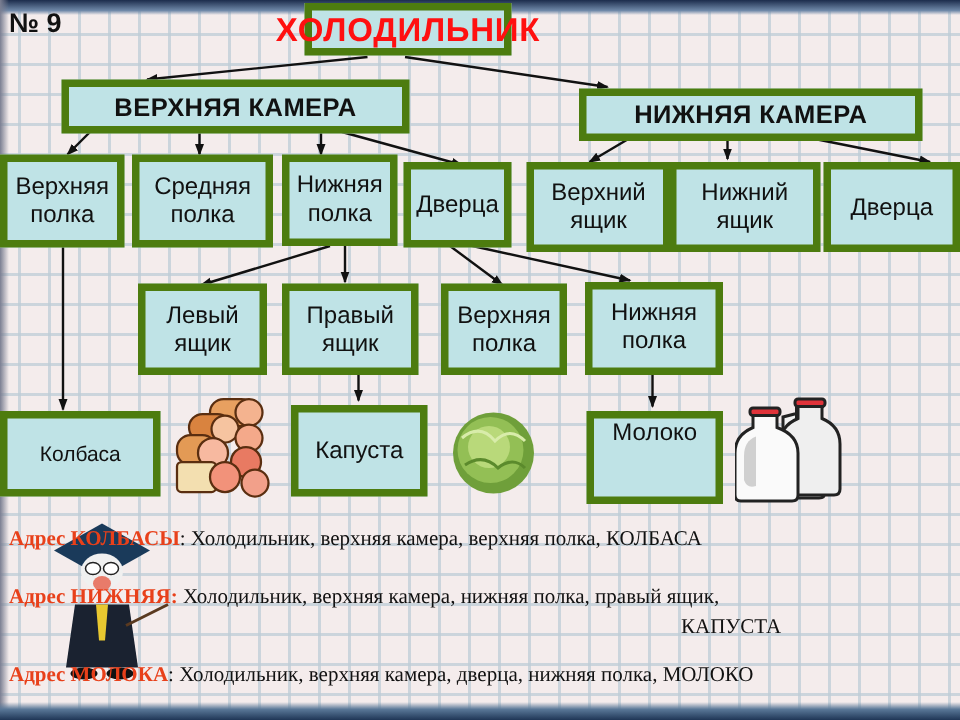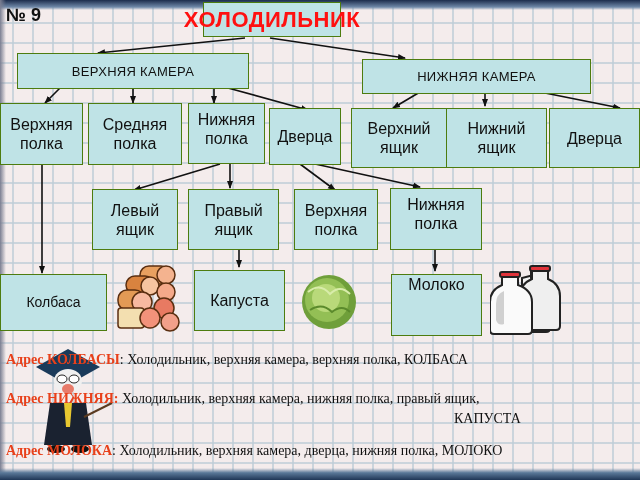--- a/index.html
+++ b/index.html
@@ -13,26 +13,26 @@
     background-size:20px 20px;
     background-position:12px 2px;
   }
   .topbar { position:absolute; left:0; top:0; width:640px; height:10px;
     background:linear-gradient(to bottom,#1c2c4c,#6f88a8 70%,rgba(200,215,230,0)); }
   .botbar { position:absolute; left:0; bottom:0; width:640px; height:12px;
     background:linear-gradient(to top,#1f3656,#5a7898 60%,rgba(200,215,230,0)); }
   .leftbar { position:absolute; left:0; top:0; width:6px; height:480px;
     background:linear-gradient(to right,#7b7f92,rgba(200,200,215,0)); }
   .box {
-    position:absolute; background:#bfe3e6; border:1px solid #4d7c0f;
+    position:absolute; background:#bfe3e6; border:5px solid #4d7c0f;
     display:flex; align-items:center; justify-content:center; text-align:center;
     color:#111; font-size:16px; line-height:19px; box-sizing:border-box;
   }
   .box.title { color:#ff1010; font-weight:bold; font-size:22px; letter-spacing:0.5px; }
-  .box.cam { font-weight:normal; font-size:13px; letter-spacing:0.3px; }
+  .box.cam { font-weight:bold; font-size:17px; letter-spacing:0.3px;margin-left:24px; }
   .num { position:absolute; left:6px; top:5px; font-weight:bold; font-size:18px; color:#111; }
   svg.lines { position:absolute; left:0; top:0; }
   .addr { position:absolute; left:6px; font-family:"Liberation Serif","DejaVu Serif",serif;
     font-size:14px; color:#111; white-space:nowrap; }
   .addr .lbl { color:#e8401a; font-weight:bold; }
   .addr2 { position:absolute; left:454px; top:411px; font-family:"Liberation Serif","DejaVu Serif",serif; font-size:14px; color:#111; }
   .pic { position:absolute; }
 </style>
 </head>
 <body>

